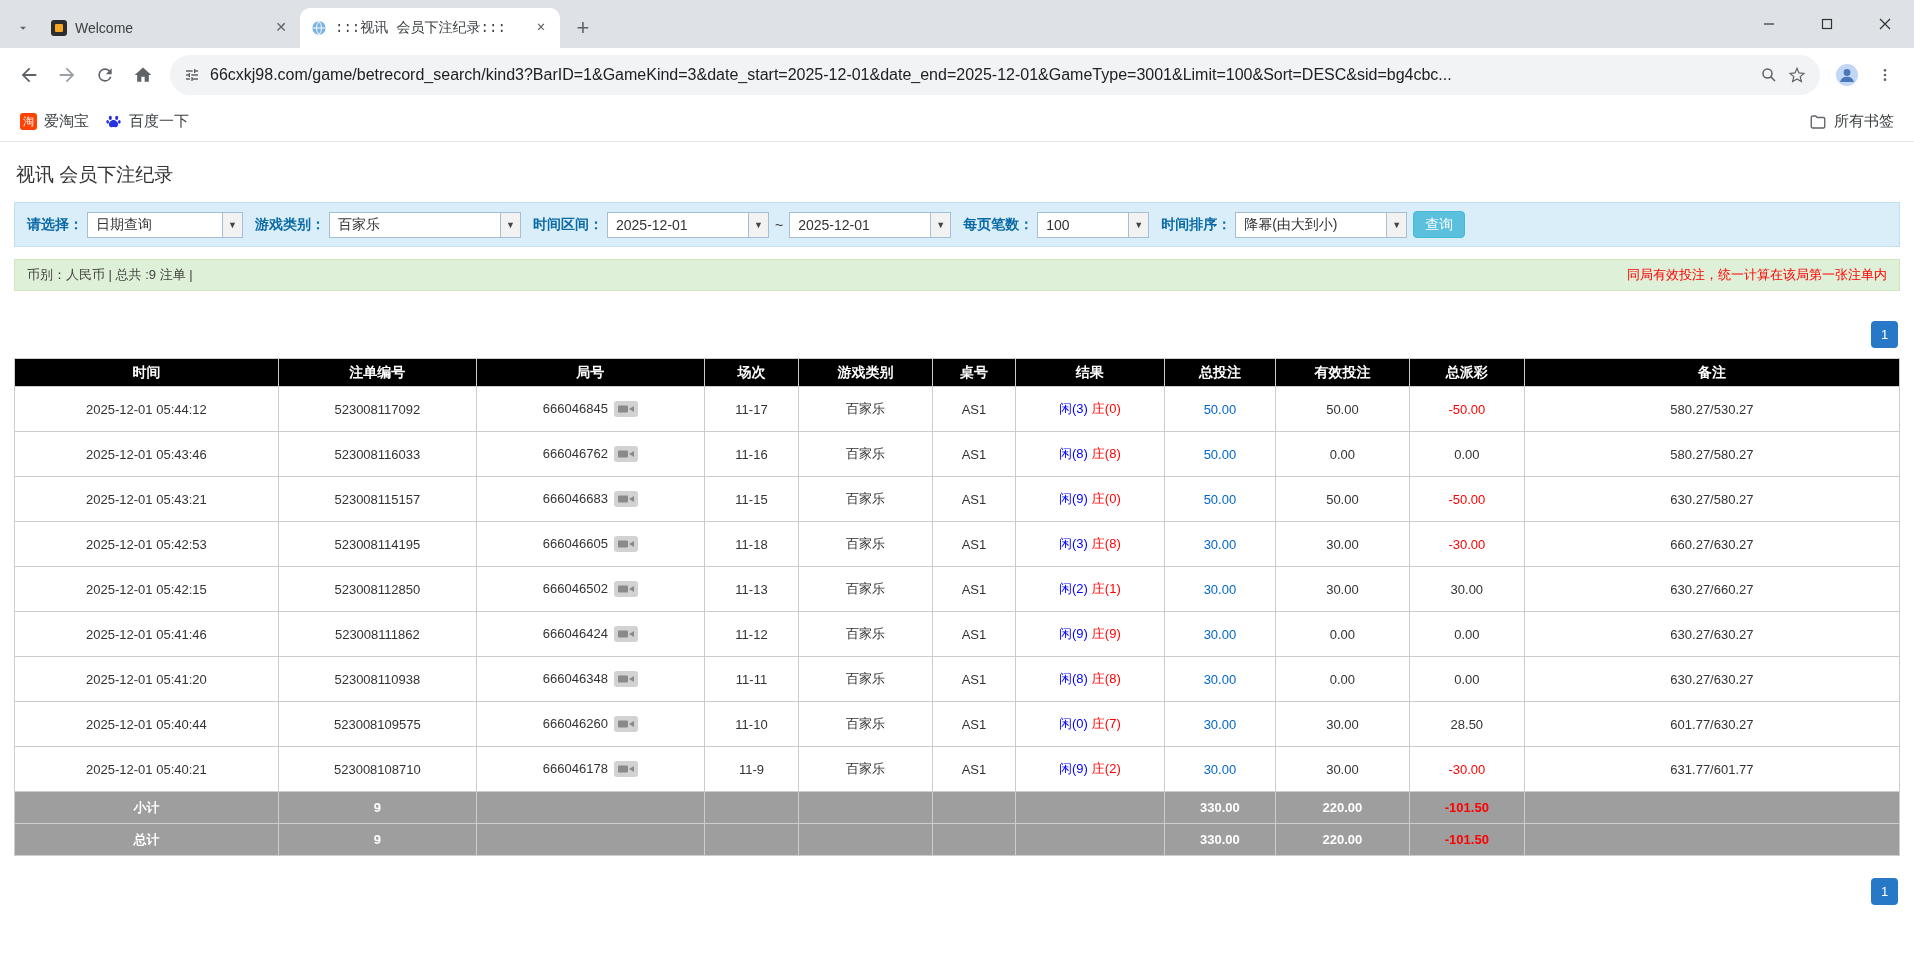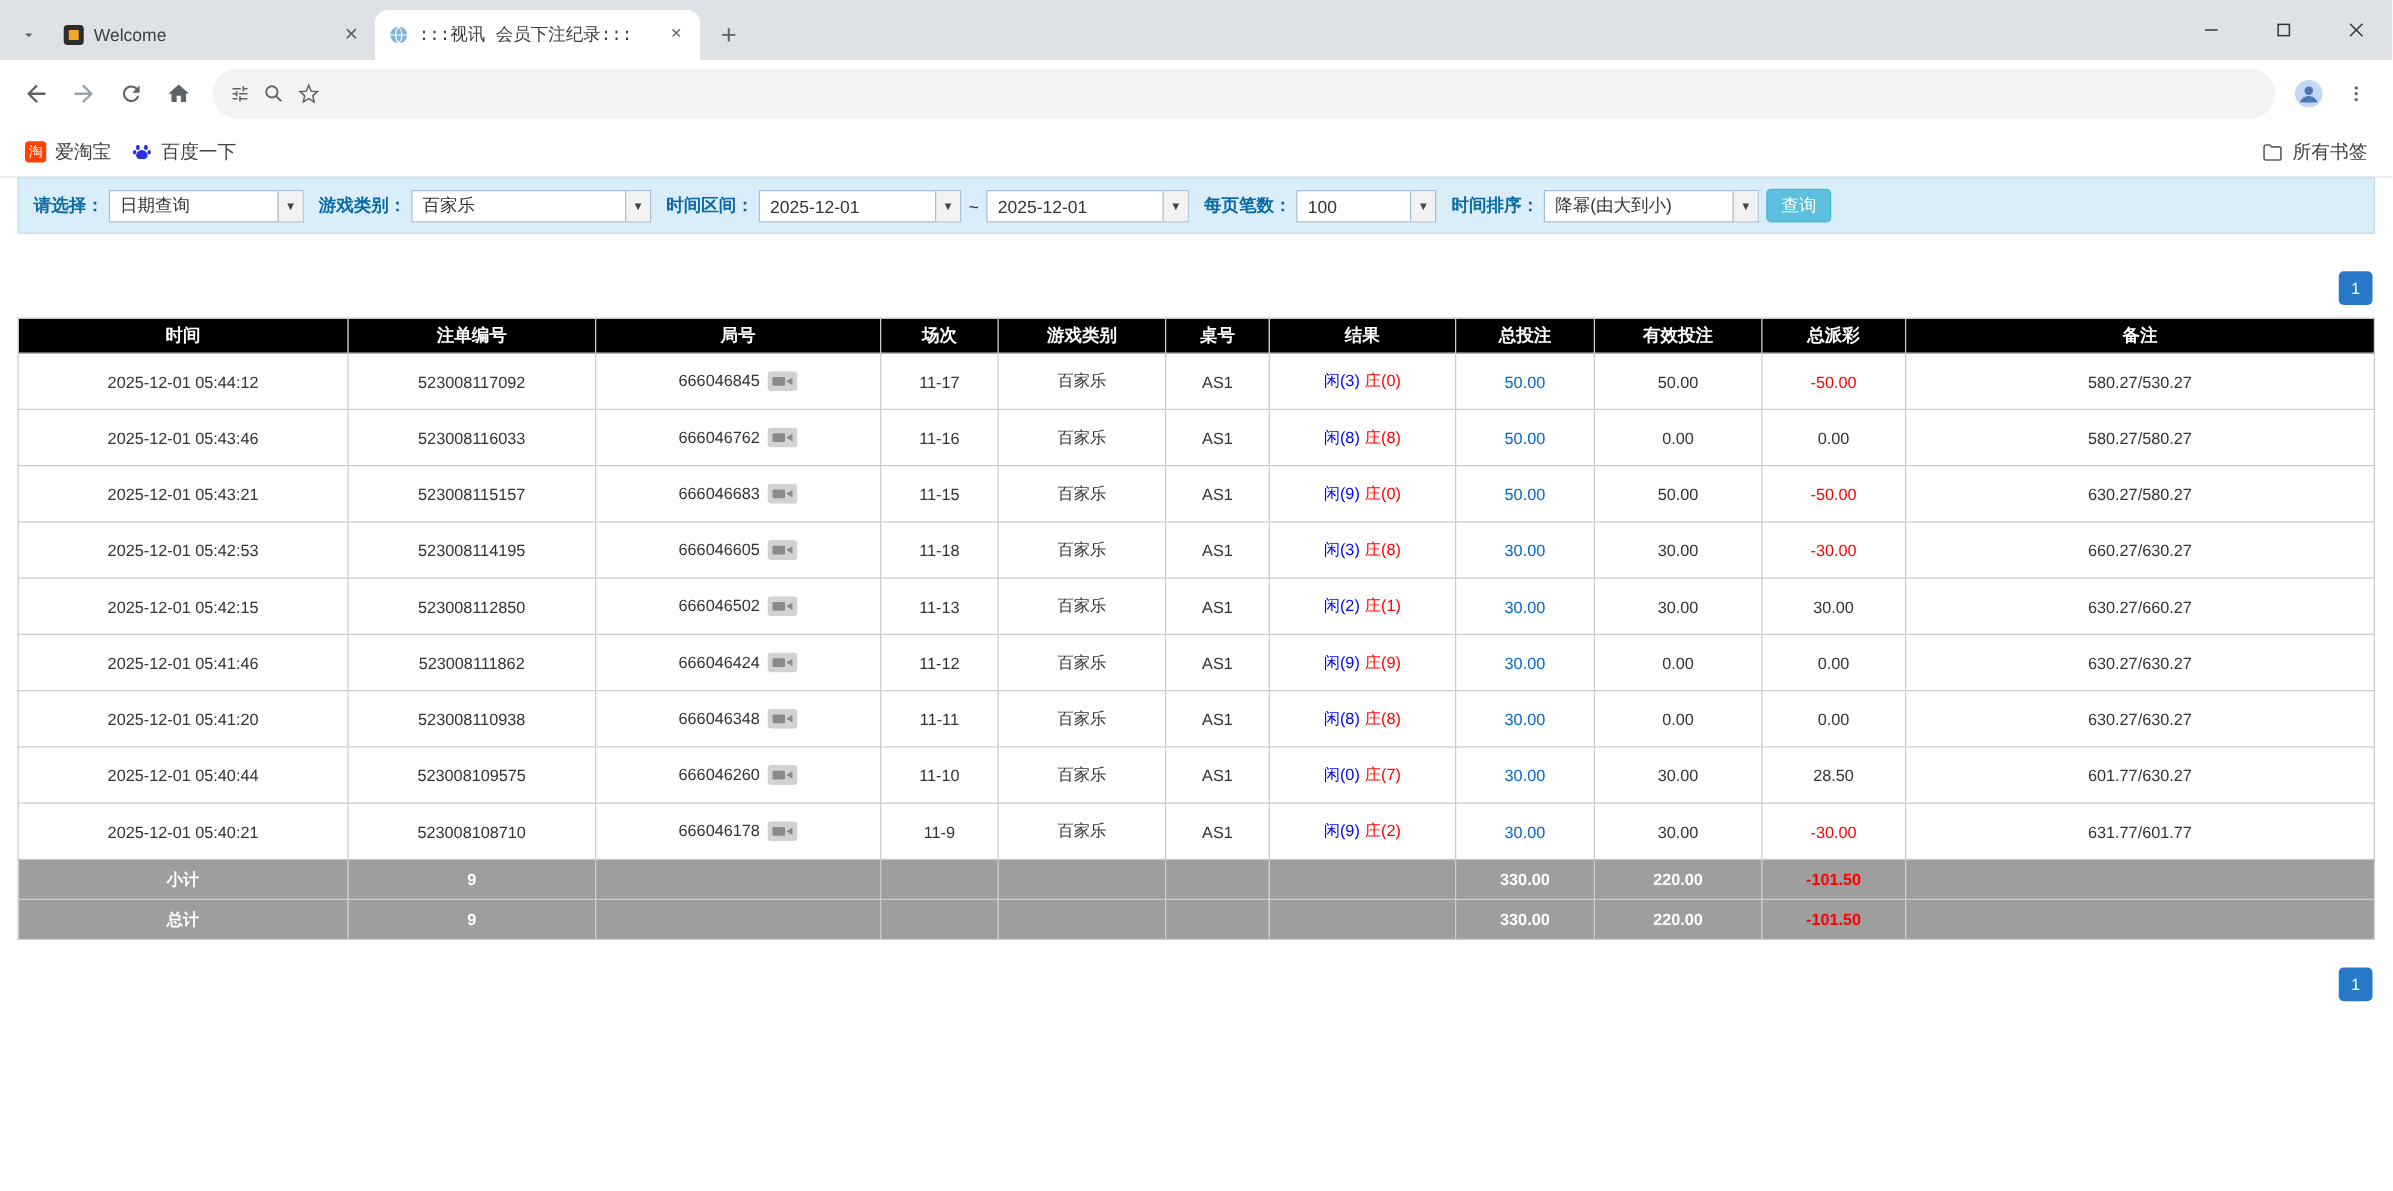--- a/index.html
+++ b/index.html
@@ -130,20 +130,21 @@
       <svg width="20" height="20" viewBox="0 0 24 24" fill="#5f6368">
           <path d="M10 20v-6h4v6h5v-8h3L12 3 2 12h3v8z"></path>
         </svg>
     </span>
     <div class="omnibox">
       <span class="omni-icon">
         <svg width="16" height="16" viewBox="0 0 24 24" fill="#5f6368">
             <path d="M3 17v2h6v-2H3zM3 5v2h10V5H3zm10 16v-2h8v-2h-8v-2h-2v6h2zM7 9v2H3v2h4v2h2V9H7zm14 4v-2H11v2h10zm-6-4h2V7h4V5h-4V3h-2v6z"></path>
           </svg>
       </span>
+      <span class="url">66cxkj98.com/game/betrecord_search/kind3?BarID=1&amp;GameKind=3&amp;date_start=2025-12-01&amp;date_end=2025-12-01&amp;GameType=3001&amp;Limit=100&amp;Sort=DESC&amp;sid=bg4cbc...</span>
       <span class="omni-icon">
         <svg width="18" height="18" viewBox="0 0 24 24" fill="none" stroke="#5f6368" stroke-width="2">
             <circle cx="10" cy="10" r="6"></circle>
             <line x1="14.5" y1="14.5" x2="20" y2="20"></line>
           </svg>
       </span>
       <span class="omni-icon">
         <svg width="18" height="18" viewBox="0 0 24 24" fill="none" stroke="#5f6368" stroke-width="1.6">
             <path d="M12 17.3 6.2 20.8l1.5-6.6-5-4.4 6.7-.6L12 3l2.6 6.2 6.7.6-5 4.4 1.5 6.6z"></path>
           </svg>
@@ -184,20 +185,21 @@
     <div class="bookmark">
       <svg width="18" height="18" viewBox="0 0 24 24" fill="none" stroke="#5f6368" stroke-width="1.8">
           <path d="M3 6a2 2 0 0 1 2-2h4l2 2h8a2 2 0 0 1 2 2v10a2 2 0 0 1-2 2H5a2 2 0 0 1-2-2V6z"></path>
         </svg>
       <span>所有书签</span>
     </div>
   </div>
 </div>
 
 <div class="page">
+  <h1 class="page-title">视讯 会员下注纪录</h1>
 
   <div class="filter-bar">
     <span class="flabel first">请选择：</span>
     <div class="combo w-qtype">
       <span class="combo-text">日期查询</span>
       <span class="combo-arrow">▼</span>
     </div>
     <span class="flabel">游戏类别：</span>
     <div class="combo w-game">
       <span class="combo-text">百家乐</span>
@@ -219,20 +221,24 @@
       <span class="combo-arrow">▼</span>
     </div>
     <span class="flabel">时间排序：</span>
     <div class="combo w-sort">
       <span class="combo-text">降幂(由大到小)</span>
       <span class="combo-arrow">▼</span>
     </div>
     <button class="search-btn">查询</button>
   </div>
 
+  <div class="info-bar">
+    <span class="info-left">币别：人民币 | 总共 :9 注单 |</span>
+    <span class="info-right">同局有效投注，统一计算在该局第一张注单内</span>
+  </div>
 
   <div class="pager top">
     <span class="page-btn">1</span>
   </div>
 
   <table class="bet-table">
     <colgroup>
       <col style="width:14%">
         <col style="width:10.5%">
         <col style="width:12.1%">

